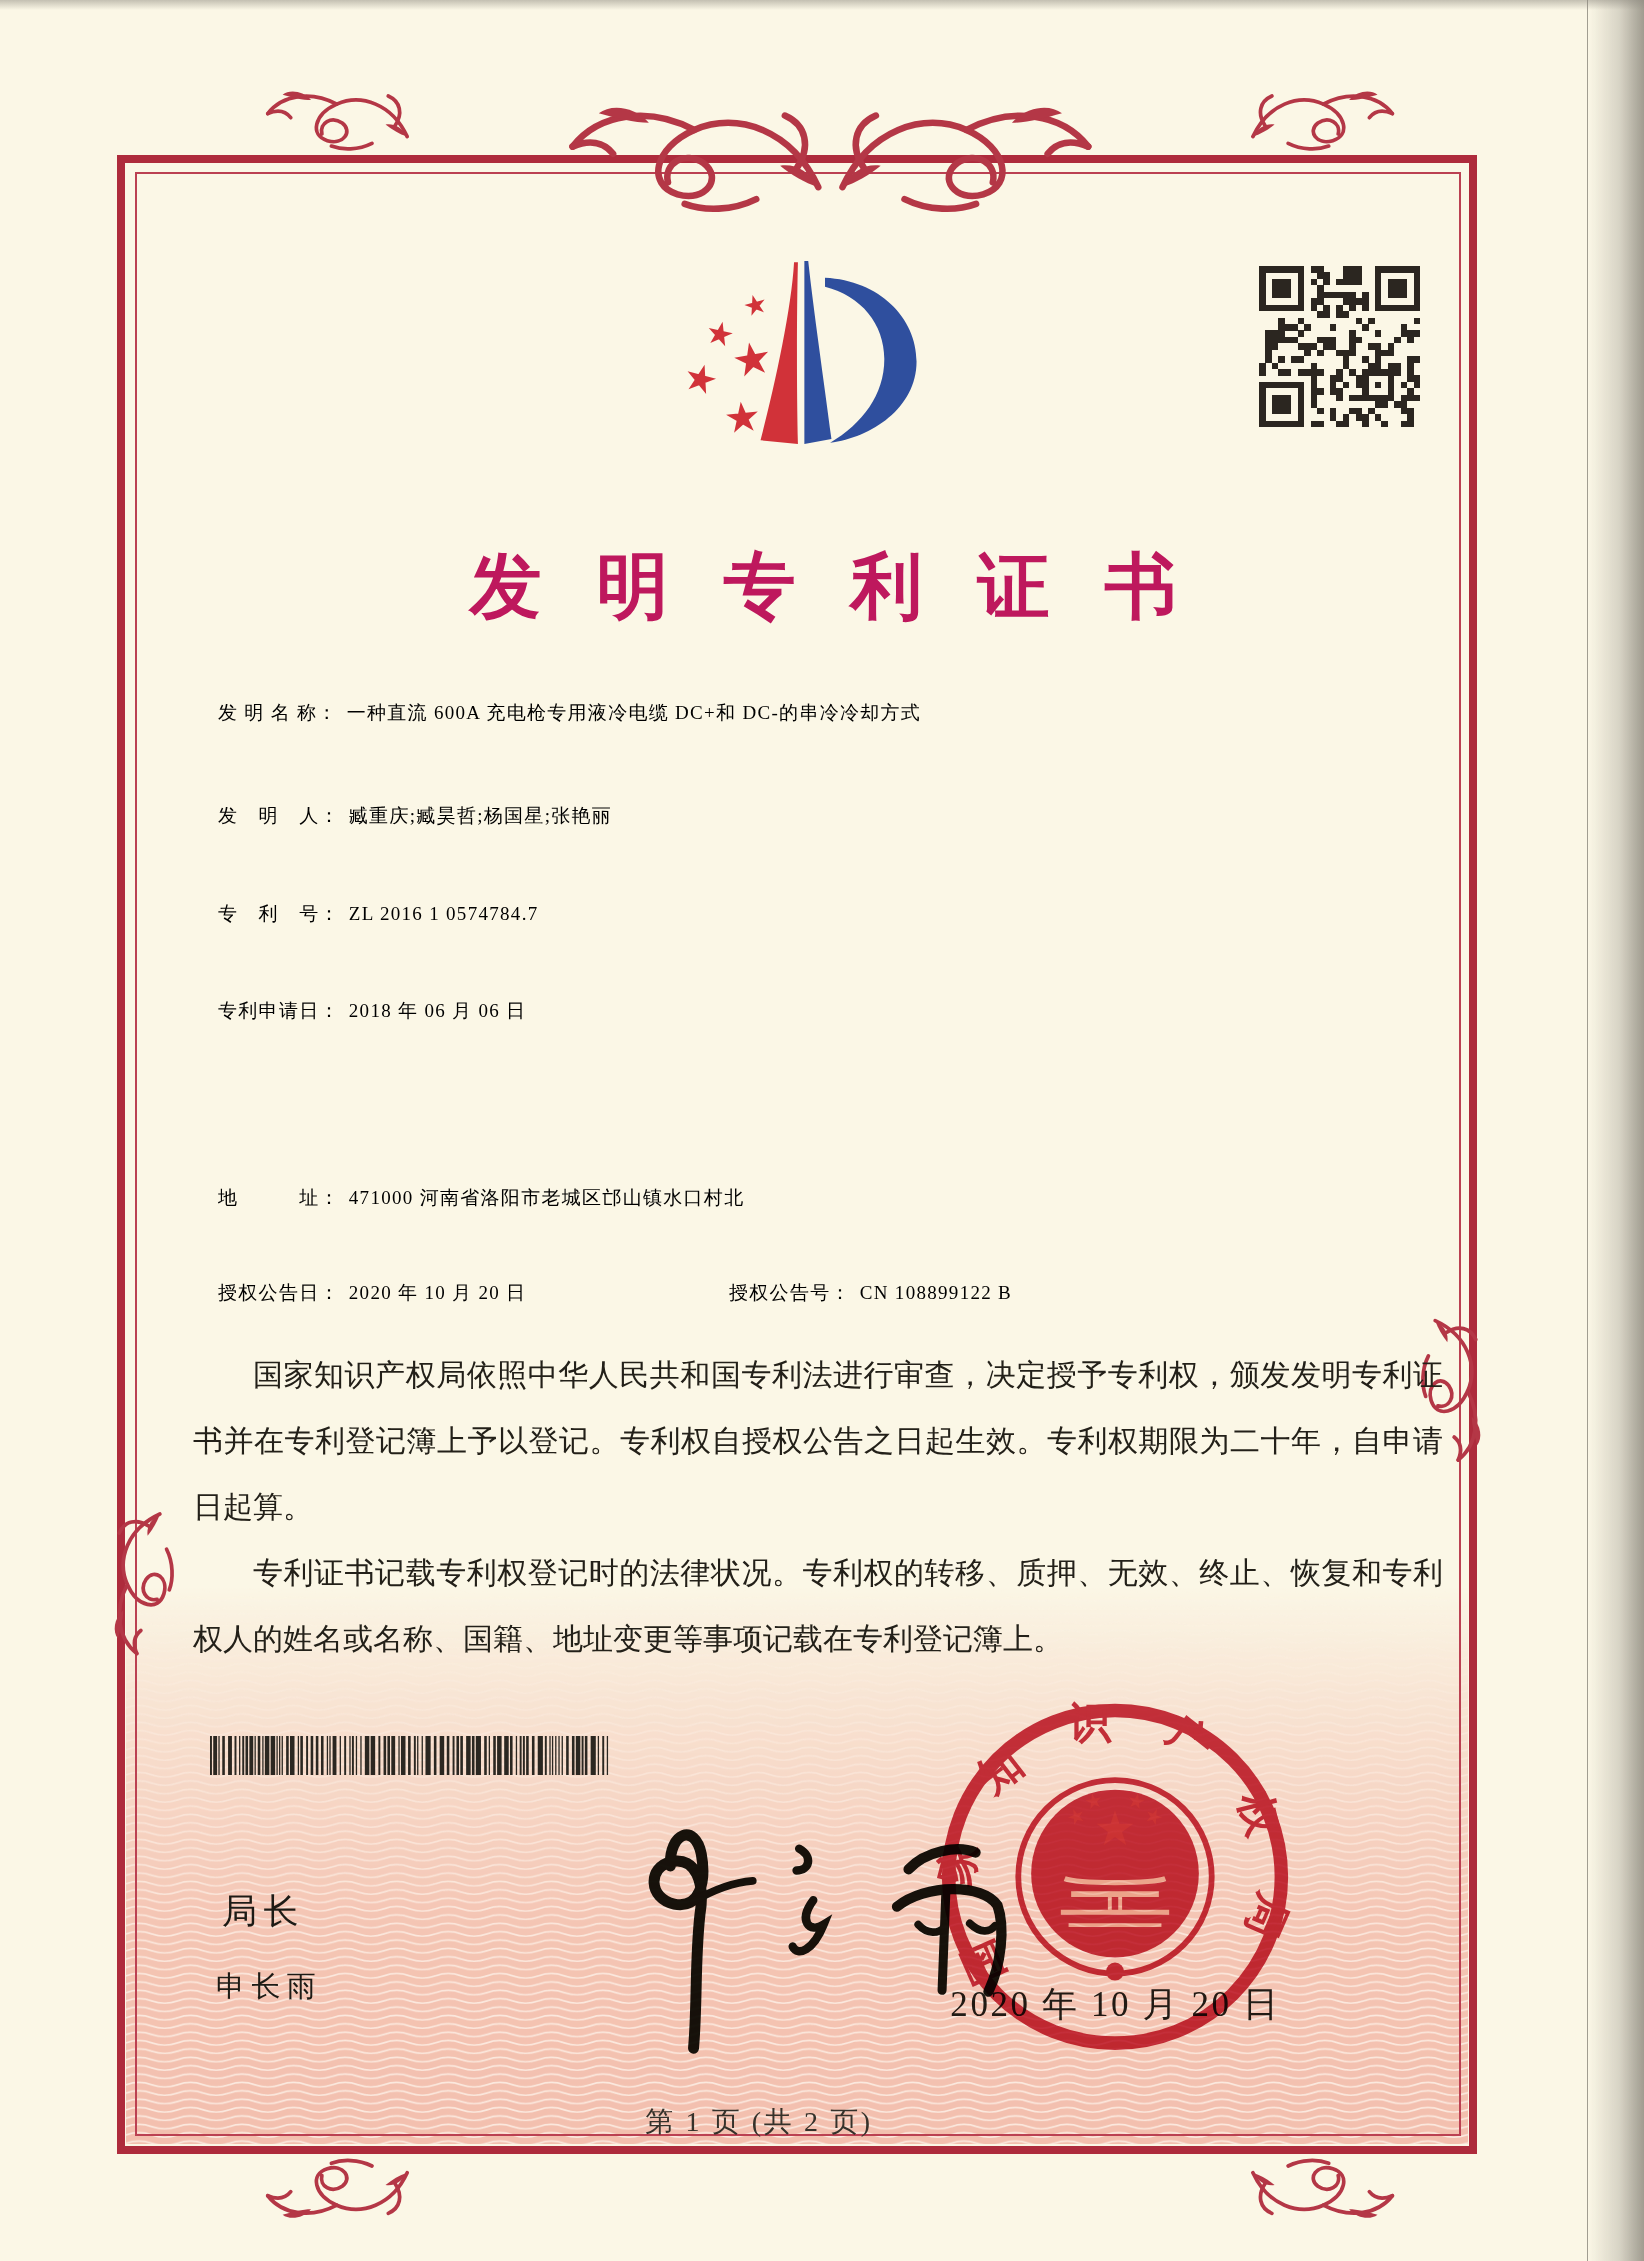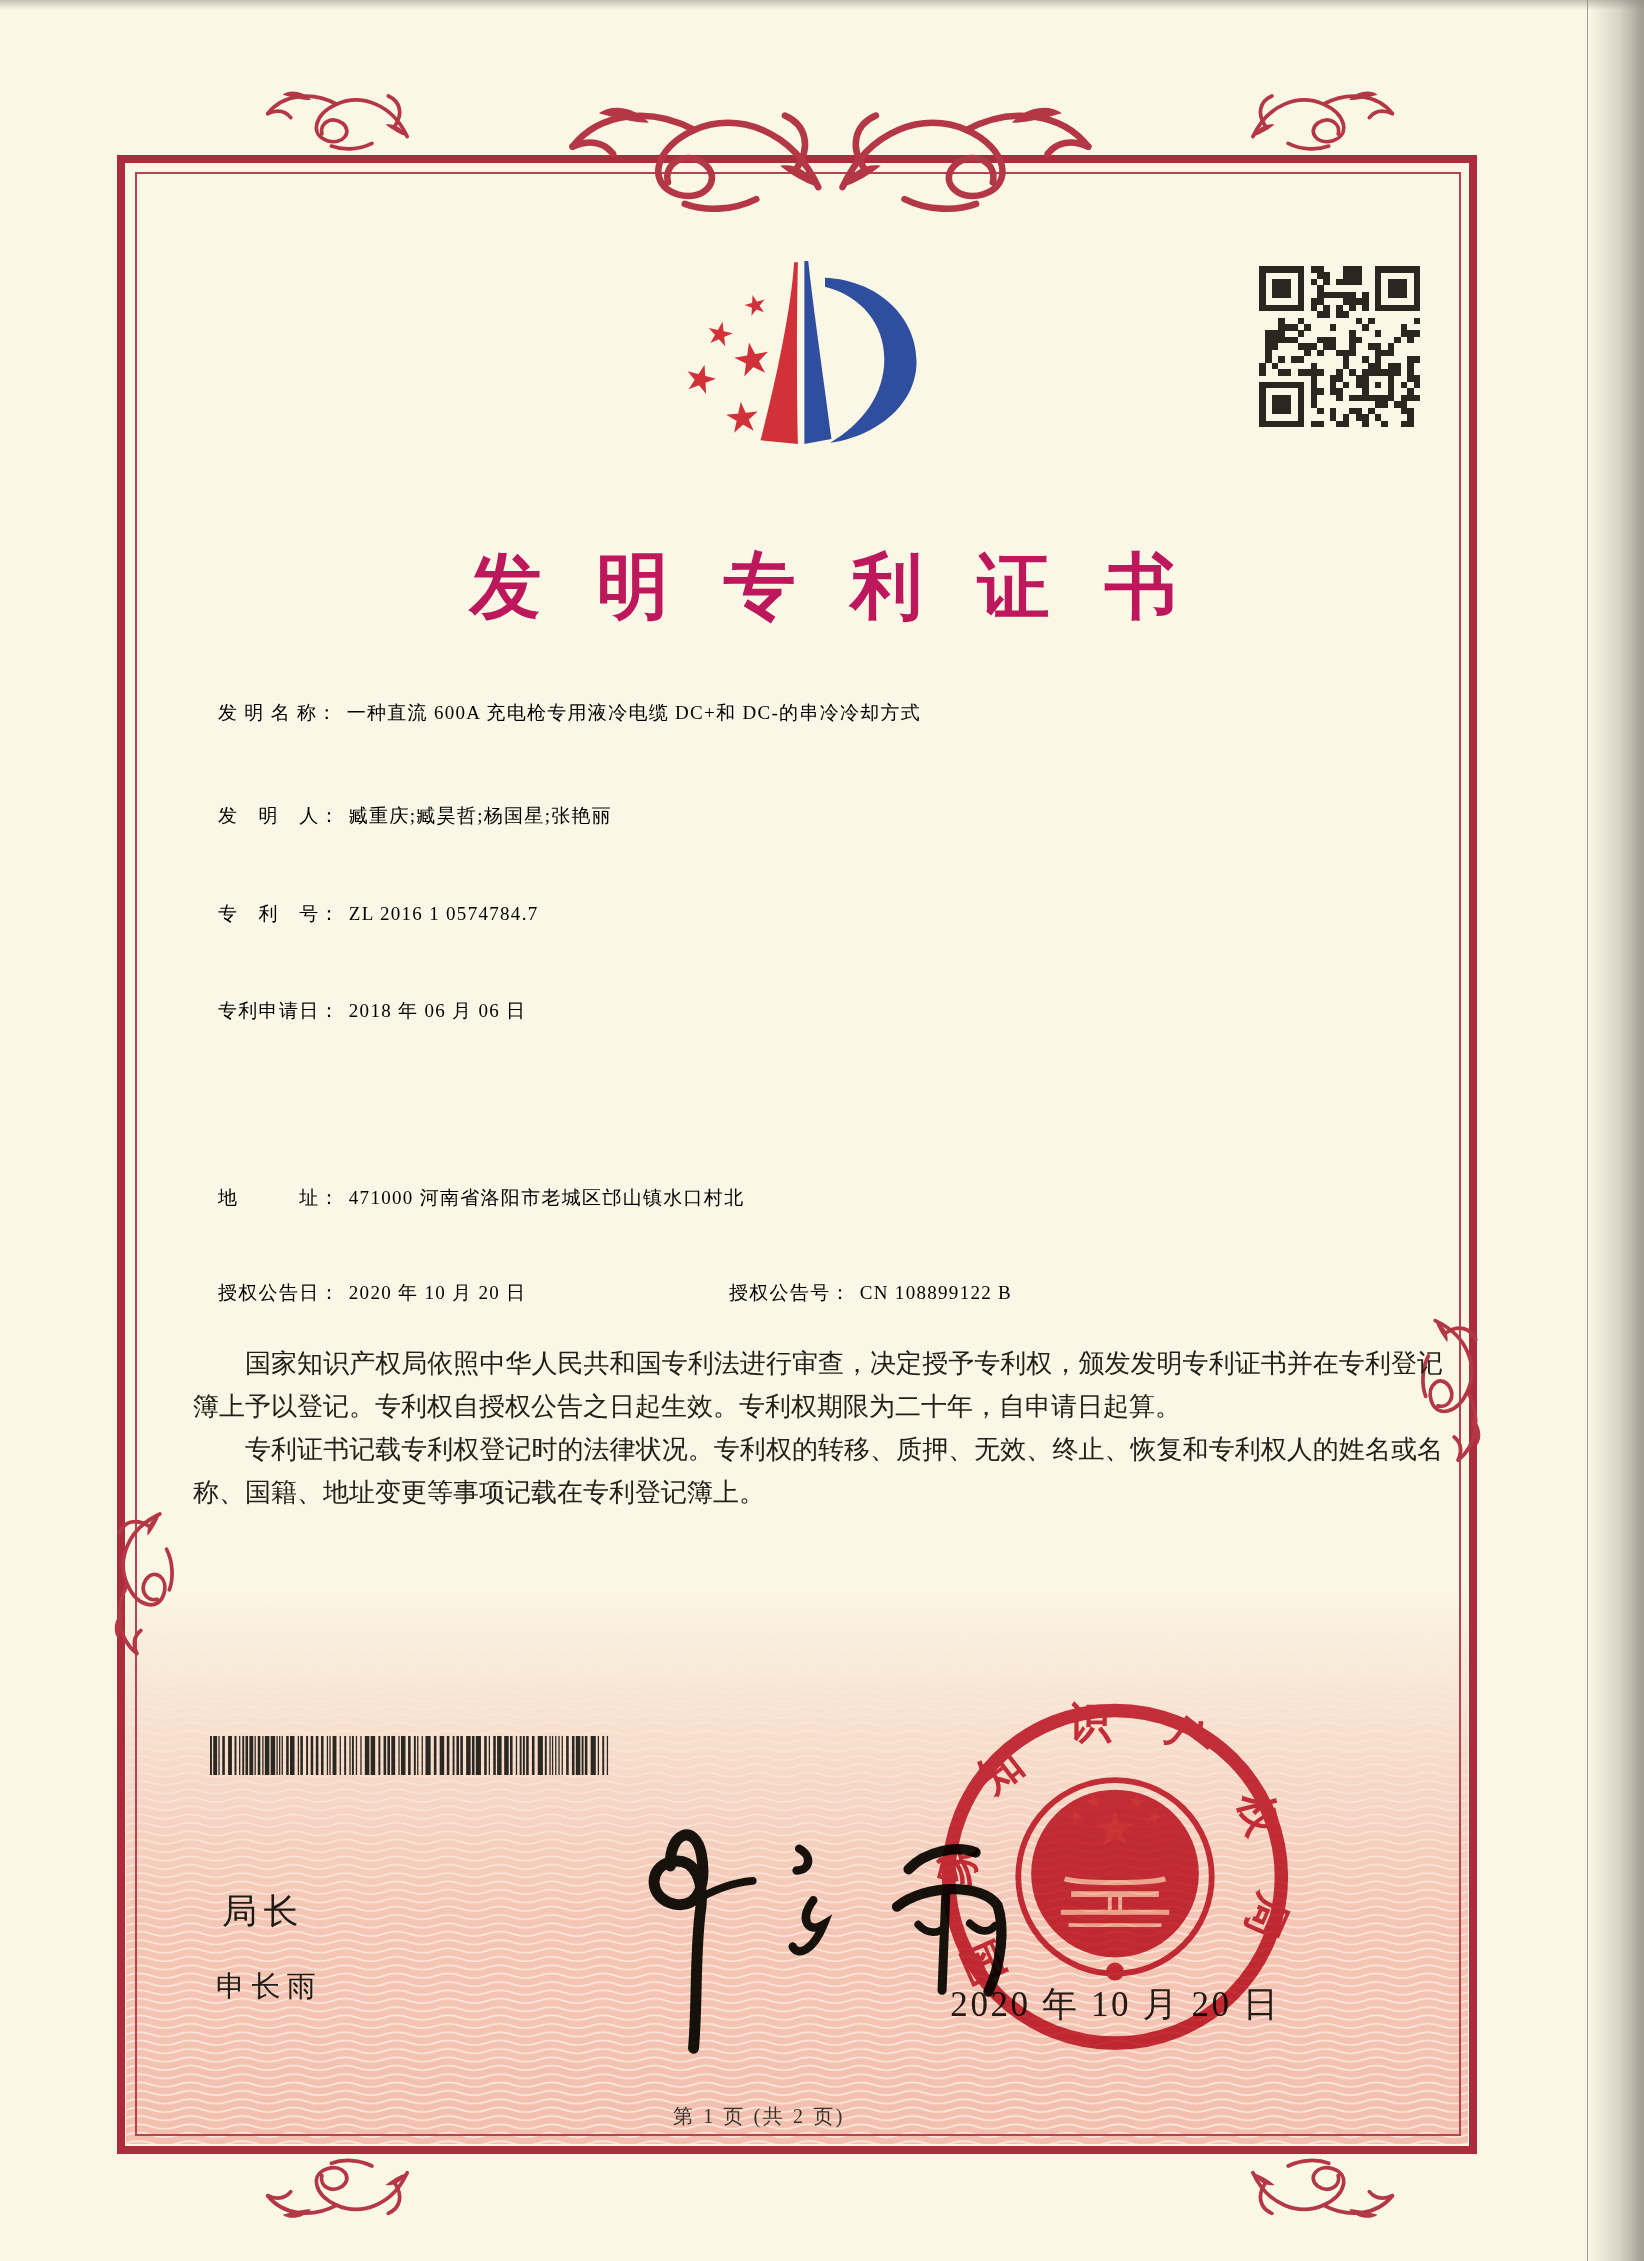--- a/index.html
+++ b/index.html
@@ -31,36 +31,36 @@
   .qr{left:1259px;top:266px;width:161px;height:161px;}
 
   .title{left:143px;top:539px;width:1360px;text-align:center;
      font-size:72px;font-weight:700;letter-spacing:55px;text-indent:55px;color:#be185d;}
 
   .row{left:218px;width:1238px;font-size:19px;letter-spacing:1.3px;color:#000000;white-space:nowrap;}
   .row .lbl{margin-right:9px;}
   .r1{top:700px}.r2{top:803px}.r3{top:901px}.r4{top:998px}
   .r5{top:1091px}.r6{top:1185px}.r7a{top:1280px}.r7b{top:1280px;left:729px;}
 
-  .paras{left:193px;top:1342px;width:1250px;font-size:26px;line-height:43px;
+  .paras{left:193px;top:1342px;width:1250px;font-size:30px;line-height:66px;
      text-align:justify;color:#232019;}
   .paras p{margin:0;text-indent:2em;}
 
   .barcode{left:210px;top:1736px;width:400px;height:39px;}
 
   .director-title{left:222px;top:1888px;font-size:35px;letter-spacing:6.4px;color:#1d1b15;}
   .director-name{left:216px;top:1967px;font-size:29px;letter-spacing:6.4px;color:#1d1b15;}
 
   .signature{left:567px;top:1792px;width:490px;height:264px;mix-blend-mode:multiply;}
 
   .seal{left:928px;top:1693px;width:374px;height:374px;mix-blend-mode:multiply;opacity:.95;}
   .seal-date{left:935px;top:1981px;width:361px;text-align:center;
      font-size:35px;letter-spacing:2.6px;color:#23211b;mix-blend-mode:multiply;}
 
-  .page-num{left:79px;top:2103px;width:1360px;text-align:center;font-size:20px;
+  .page-num{left:79px;top:2103px;width:1360px;text-align:center;font-size:28px;
      letter-spacing:2.6px;color:#35322b;}
   .back-note{left:79px;top:2192px;width:1360px;text-align:center;font-size:32px;
      letter-spacing:5.2px;color:#3a372f;}
 </style>
 </head>
 <body>
 
 <div class="page">
 
   <svg class="abs pinkzone" viewBox="0 0 2082 866" preserveAspectRatio="none">

